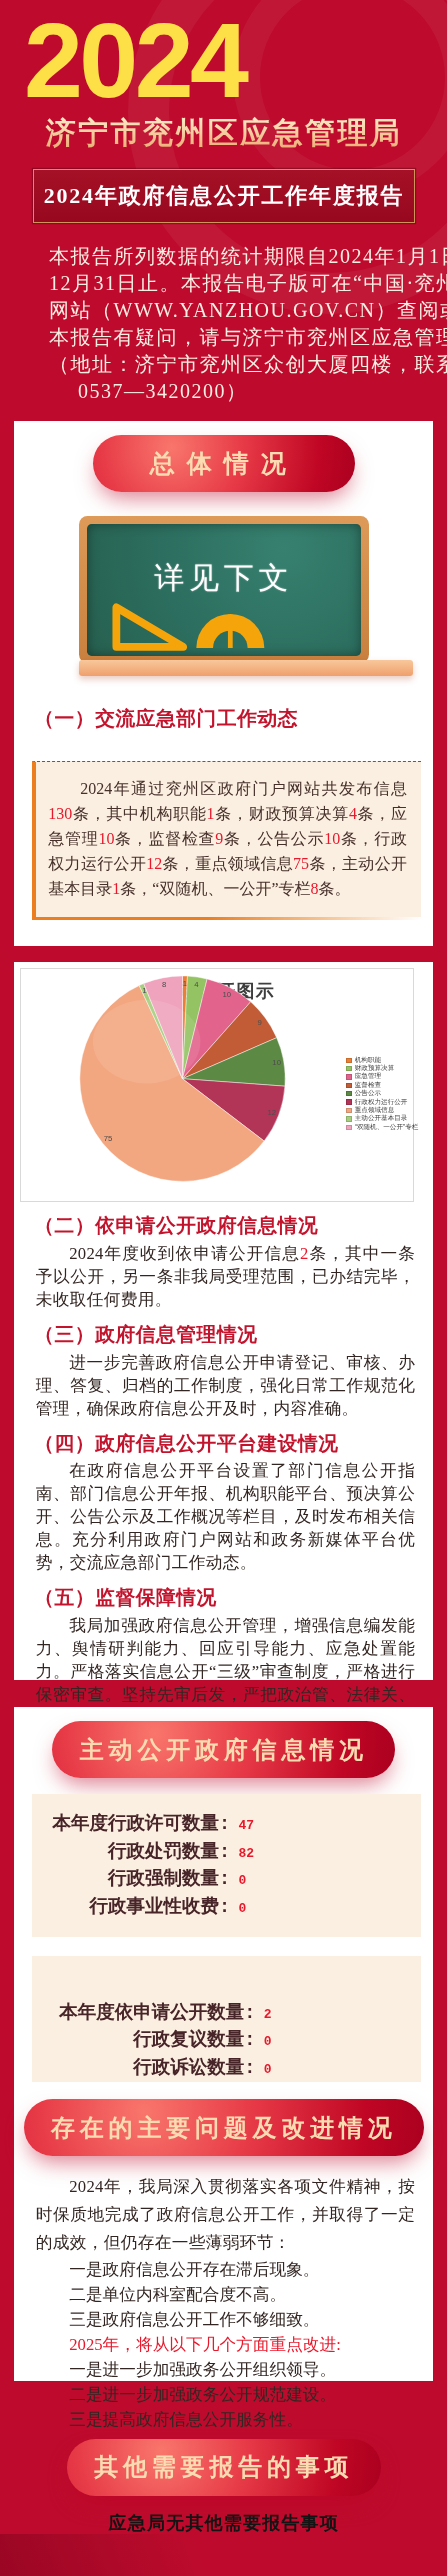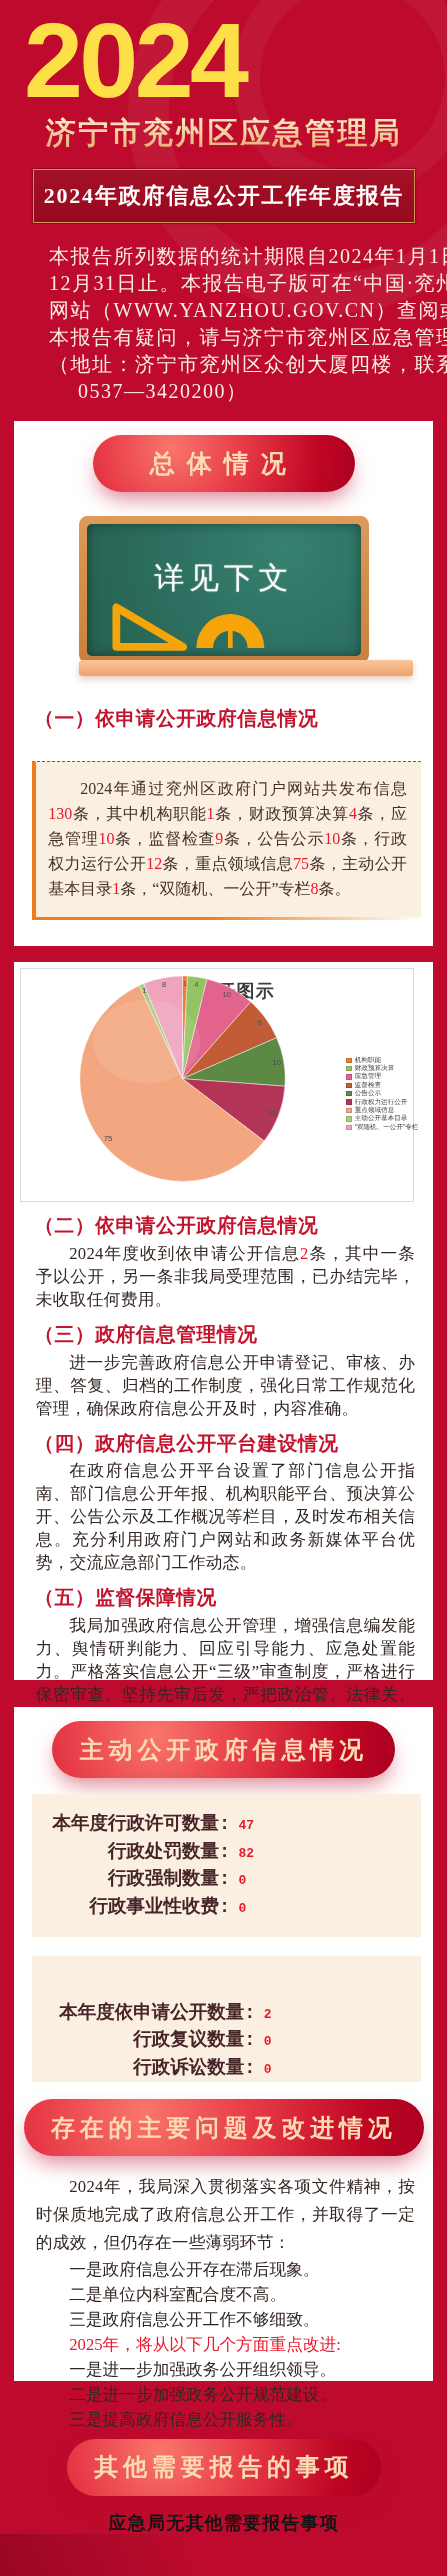--- a/index.html
+++ b/index.html
@@ -153,21 +153,21 @@
             <polygon points="14,80 126,80 14,14" fill="none" stroke="#F5A50A" stroke-width="13" stroke-linejoin="round"></polygon>
             <path d="M148,82 A57,57 0 0 1 262,82 Z" fill="#F5A50A"></path>
             <path d="M176,82 A29,29 0 0 1 234,82 Z" fill="#2C6E5F"></path>
             <rect x="201" y="26" width="8" height="56" fill="#F5A50A"></rect>
           </svg>
         </div>
       </div>
       <div class="bb-ledge"></div>
     </div>
 
-    <div class="sec-h">（一）依申请公开政府信息情况</div>
+    <div class="sec-h">（一）交流应急部门工作动态</div>
     <div class="note-box">
       <div class="note-text"><span>2024年通过兖州区政府门户网站共发布信息</span><span class="hl">130</span><span>条，其中机构职能</span><span class="hl">1</span><span>条，财政预算决算</span><span class="hl">4</span><span>条，应急管理</span><span class="hl">10</span><span>条，监督检查</span><span class="hl">9</span><span>条，公告公示</span><span class="hl">10</span><span>条，行政权力运行公开</span><span class="hl">12</span><span>条，重点领域信息</span><span class="hl">75</span><span>条，主动公开基本目录</span><span class="hl">1</span><span>条，“双随机、一公开”专栏</span><span class="hl">8</span><span>条。</span></div>
     </div>
   </div>
 
   <div class="card" id="card2">
     <div class="chart-wrap">
       <div class="chart-title">主动公开图示</div>
       <svg class="pie-svg" id="pie" width="215" height="215" viewBox="0 0 360 360">
           <path d="M180,182 L180.0,10.0 A172,172 0 0 1 188.3,10.2 Z" fill="#EC7F33" stroke="rgba(255,255,255,0.75)" stroke-width="1"></path>

